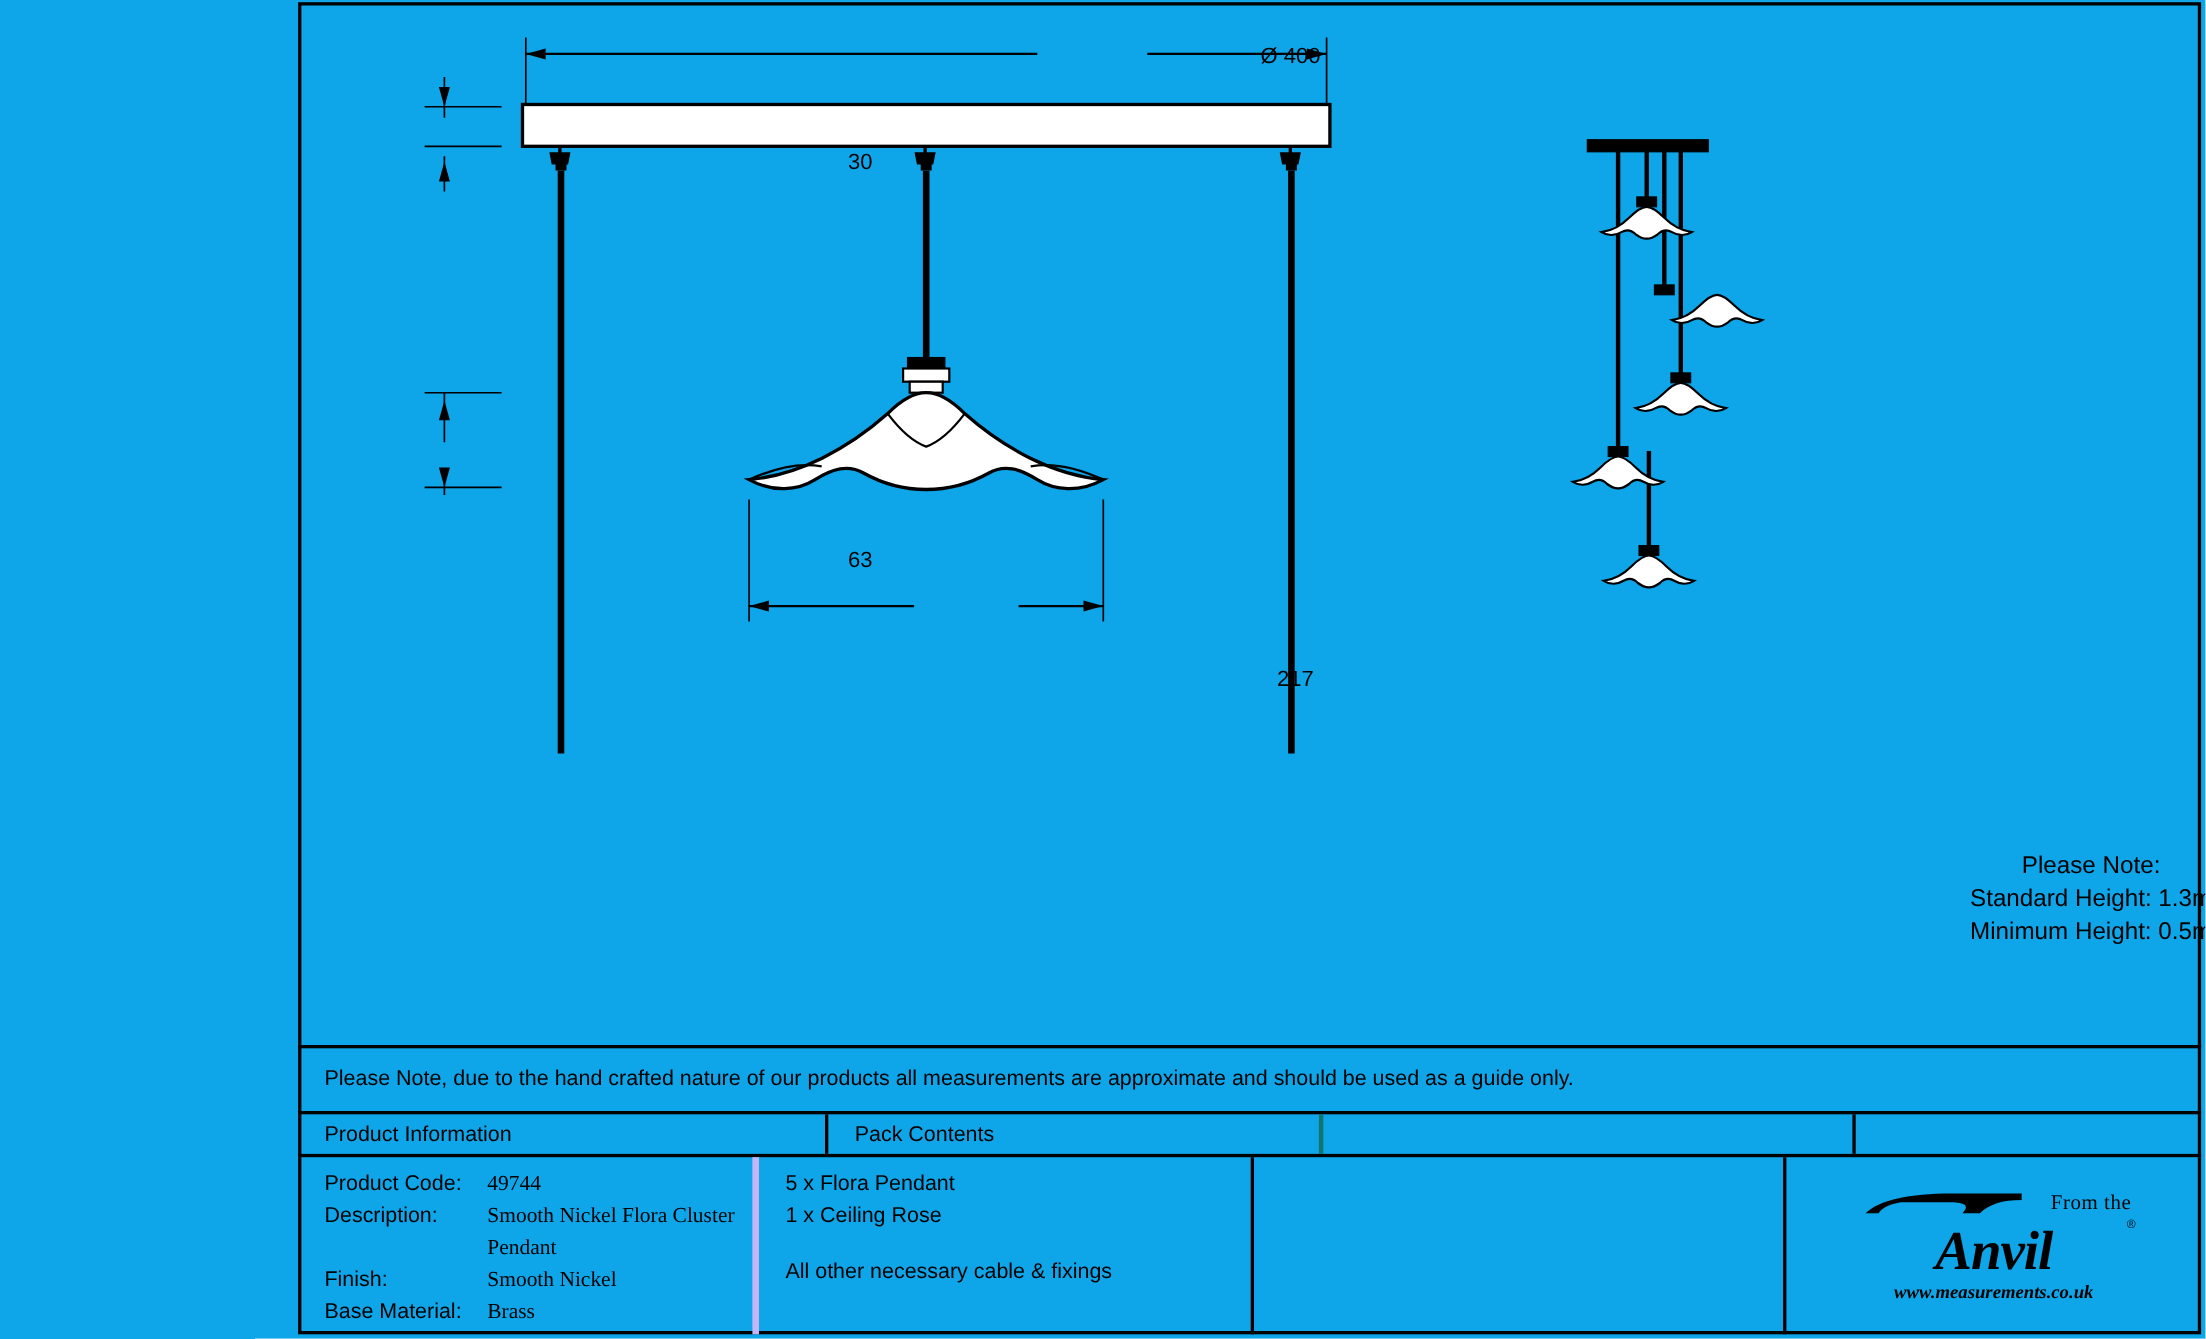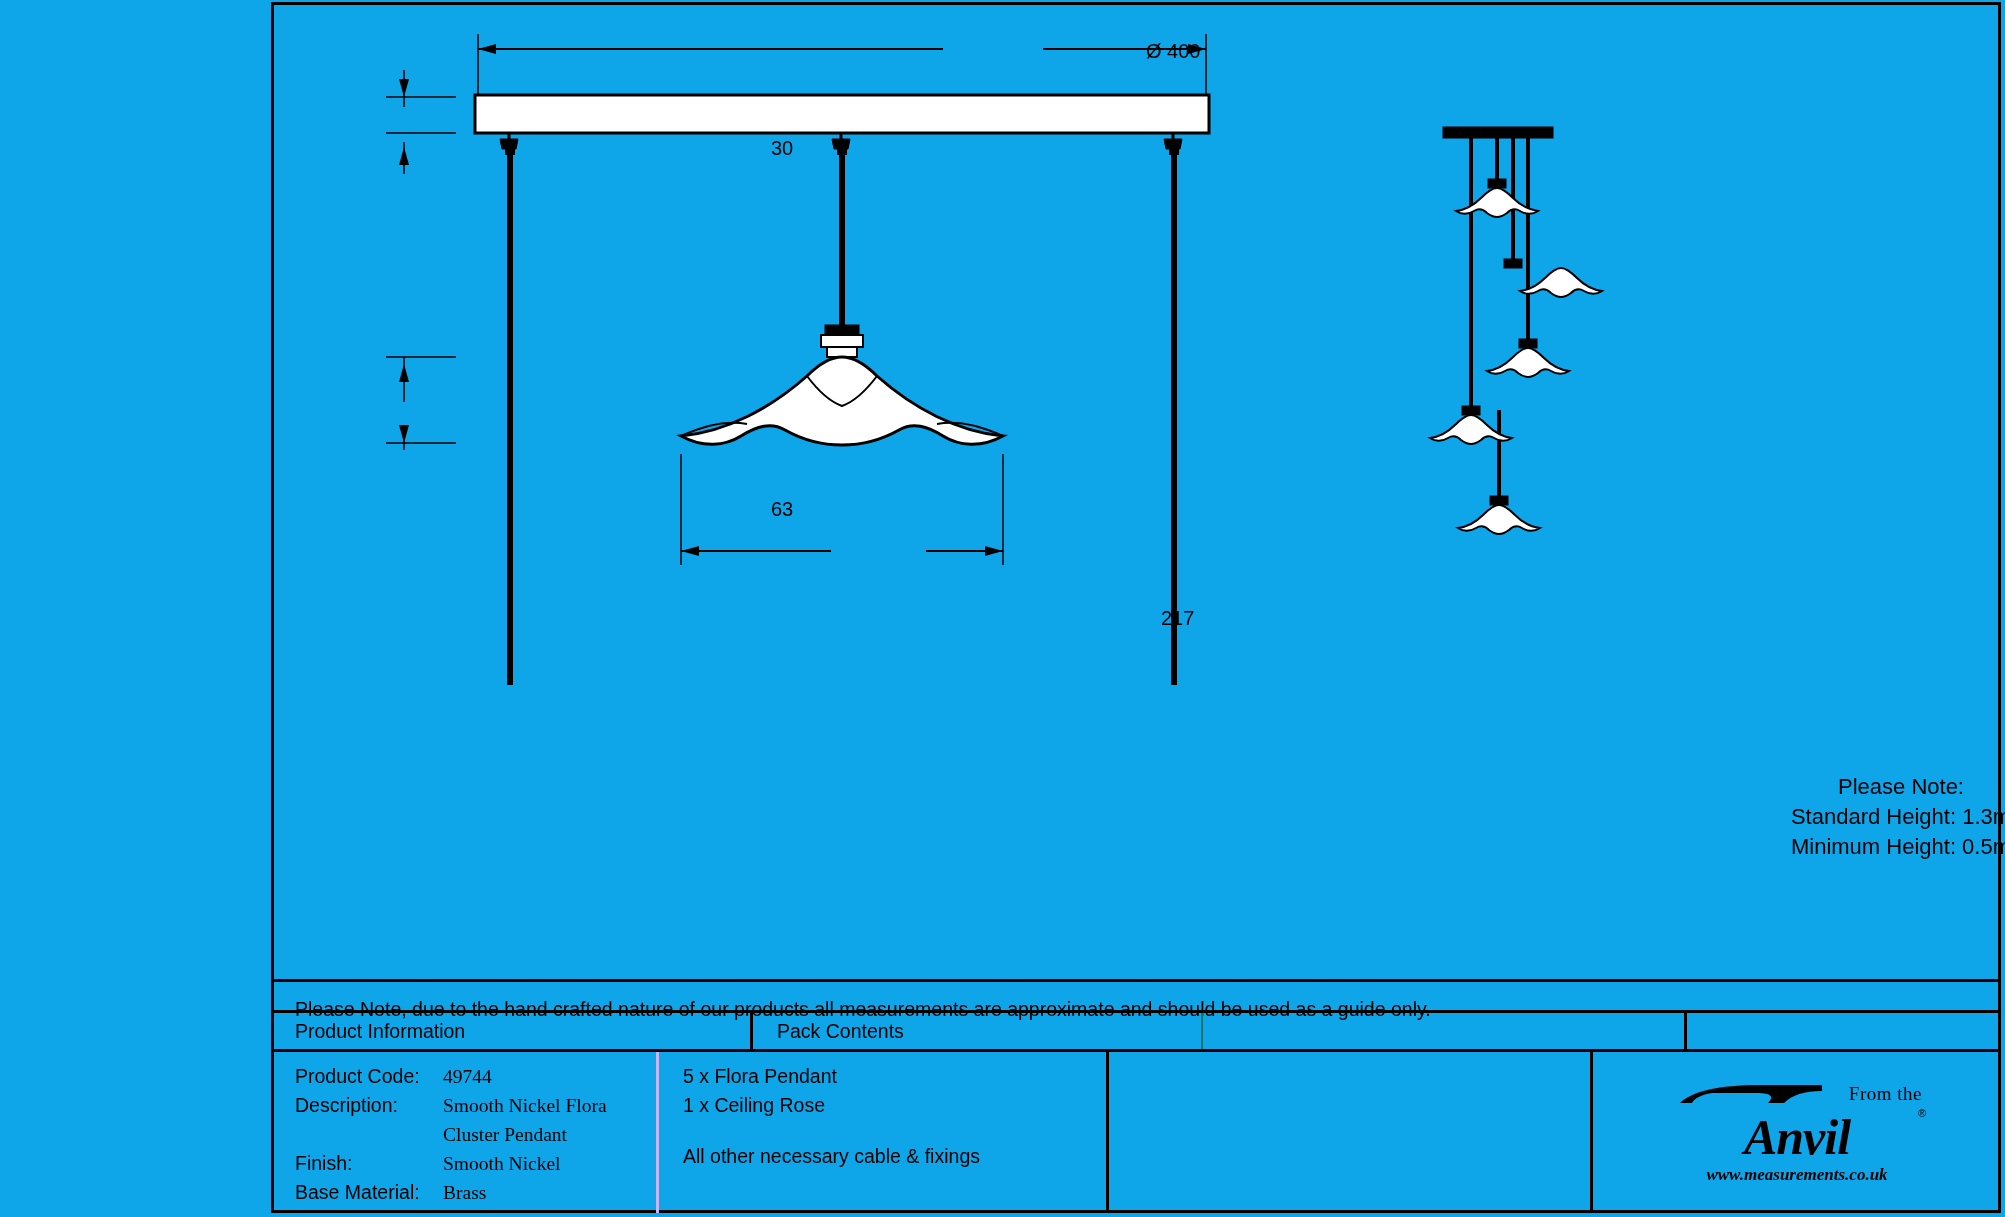--- a/index.html
+++ b/index.html
@@ -61,21 +61,21 @@
     top: 770px;
     width: 380px;
     text-align: center;
     font-size: 22px;
     line-height: 30px;
   }
   
   .disclaimer {
     position: absolute;
     left: 271px;
-    top: 979px;
+    top: 950px;
     width: 1730px;
     height: 57px;
     border-top: 3px solid #000;
     box-sizing: border-box;
     display: flex;
     align-items: center;
   }
   .disclaimer span {
     padding-left: 24px;
     font-size: 19.5px;
@@ -92,39 +92,39 @@
     display: flex;
   }
   .tblhead .cell {
     display: flex;
     align-items: center;
     font-size: 19.5px;
     box-sizing: border-box;
     padding-left: 24px;
   }
   .tblhead .c1 { width: 482px; border-right: 3px solid #000; }
-  .tblhead .c2 { width: 450px; border-right: 2px solid #0f766e; }
+  .tblhead .c2 { width: 450px; border-right: 4px solid #0f766e; }
   .tblhead .c3 { width: 484px; border-right: 3px solid #000; }
   .tblhead .c4 { flex: 1; }
 
   .tblbody {
     position: absolute;
     left: 271px;
     top: 1052px;
     width: 1730px;
     height: 161px;
     display: flex;
     box-sizing: border-box;
   }
   .tblbody .cell {
     box-sizing: border-box;
     padding: 10px 0 0 24px;
     font-size: 19.5px;
   }
-  .tblbody .c1 { width: 388px; border-right: 3px solid #c4b5fd; }
+  .tblbody .c1 { width: 419px; border-right: 6px solid #c4b5fd; }
   .tblbody .c2 { width: 450px; border-right: 3px solid #000; }
   .tblbody .c3 { width: 484px; border-right: 3px solid #000; }
   .tblbody .c4 { flex: 1; position: relative; }
 
   .inforow {
     display: flex;
     line-height: 29px;
   }
   .inforow .lbl { width: 148px; }
   .inforow .val { flex: 1; font-family: Liberation Serif, serif; }

